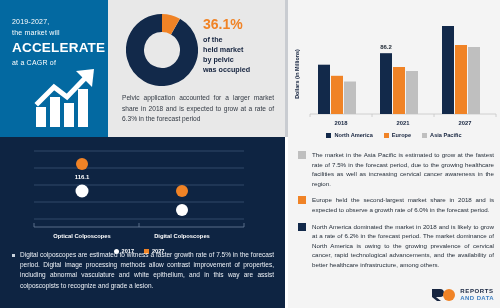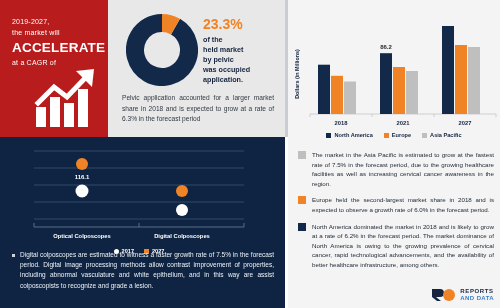--- a/index.html
+++ b/index.html
@@ -6,21 +6,21 @@
   body{
     width:500px;height:308px;overflow:hidden;
     font-family:"Liberation Sans", sans-serif;
     background:#ffffff;
   }
   #root{position:relative;width:500px;height:308px;}
 
   
   .panel-orange{
     position:absolute;left:0;top:0;width:108px;height:137px;
-    background:#b91c1c;color:#ffffff;box-sizing:border-box;
+    background:#0369a1;color:#ffffff;box-sizing:border-box;
     padding:16px 0 0 12px;
   }
   .po-l1{font-size:7px;letter-spacing:.2px;line-height:11px;}
   .po-l2{font-size:7px;letter-spacing:.2px;line-height:11px;}
   .po-accel{font-size:13.5px;font-weight:bold;letter-spacing:.2px;line-height:17px;margin-top:1px;}
   .po-l3{font-size:7px;letter-spacing:.2px;line-height:11px;margin-top:1px;}
   .po-cagr{font-size:15px;font-weight:bold;line-height:18px;}
   .growth-icon{position:absolute;right:6px;bottom:8px;width:68px;height:62px;}
 
   
@@ -109,28 +109,27 @@
   </div>
 
   <div class="panel-grey">
     <div class="donut-wrap">
       <svg viewBox="0 0 72 72" width="72" height="72">
         <circle cx="36" cy="36" r="27" fill="none" stroke="#12294a" stroke-width="18" stroke-dasharray="155.7 14.0" transform="rotate(-60 36 36)"></circle>
         <circle cx="36" cy="36" r="27" fill="none" stroke="#f08326" stroke-width="18" stroke-dasharray="14.0 155.7" transform="rotate(-90 36 36)"></circle>
       </svg>
     </div>
     <div class="pct-block">
-      <div class="pct-num">23.3%</div>
+      <div class="pct-num">36.1%</div>
       <div class="pct-txt">
 
         <div>of the</div>
         <div>held market</div>
         <div>by pelvic</div>
         <div>was occupied</div>
-        <div>application.</div>
       </div>
     </div>
     <div class="grey-para">Pelvic application accounted for a larger market share in 2018 and is expected to grow at a rate of 6.3% in the forecast period</div>
   </div>
   <div class="edge-grey"></div>
 
   <div class="panel-navy">
     <div class="scatter-wrap">
       <svg viewBox="0 0 266 103" width="266" height="103">
 

